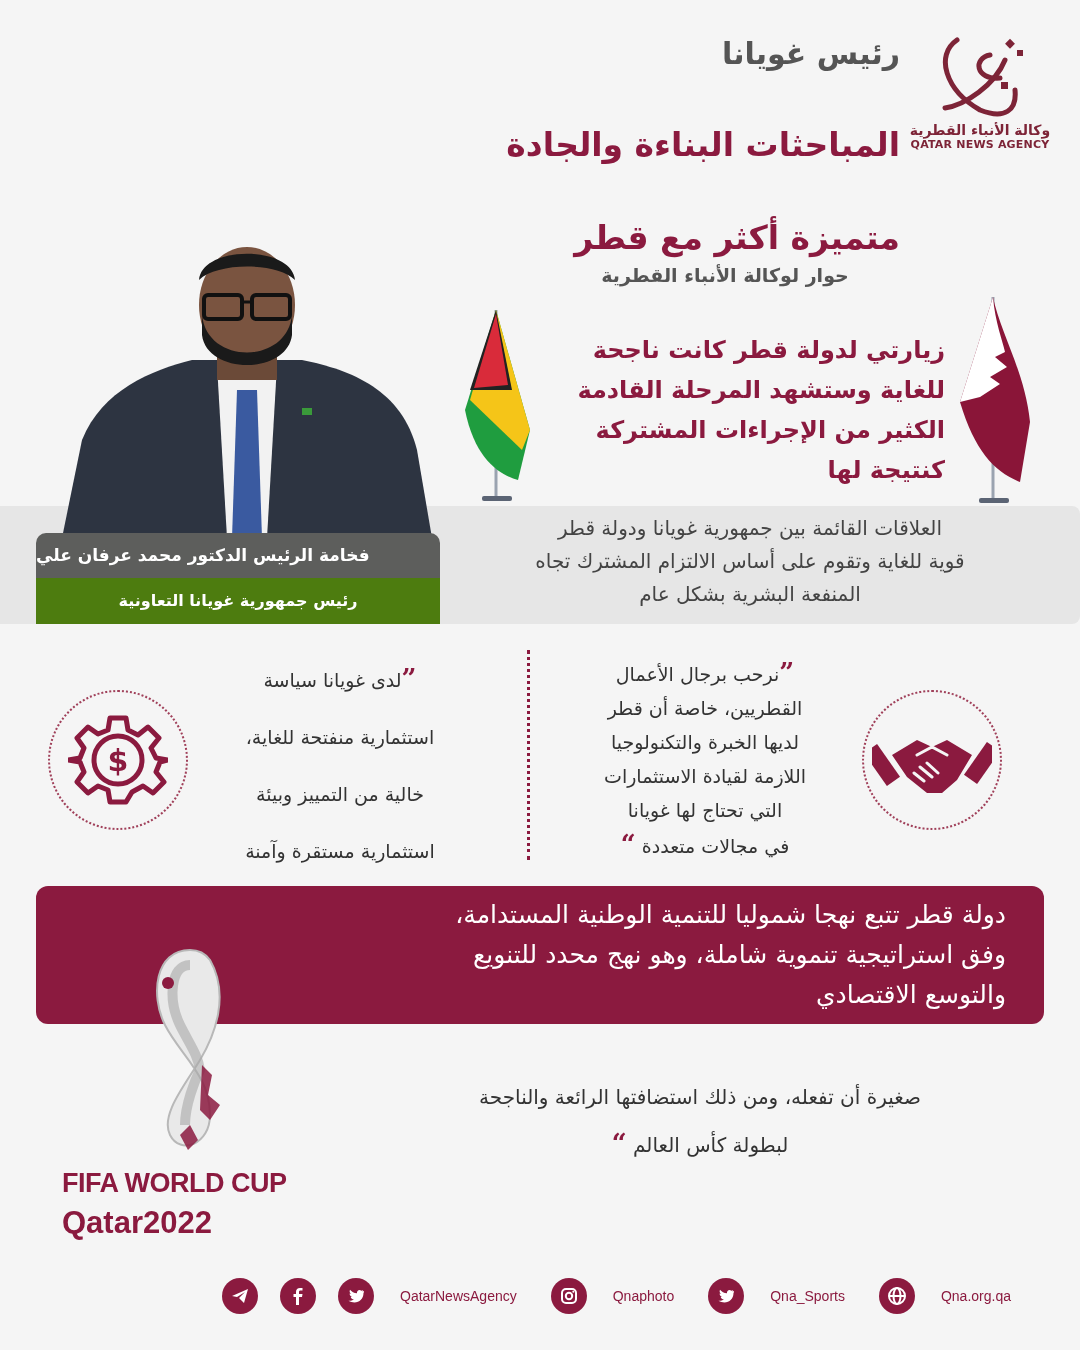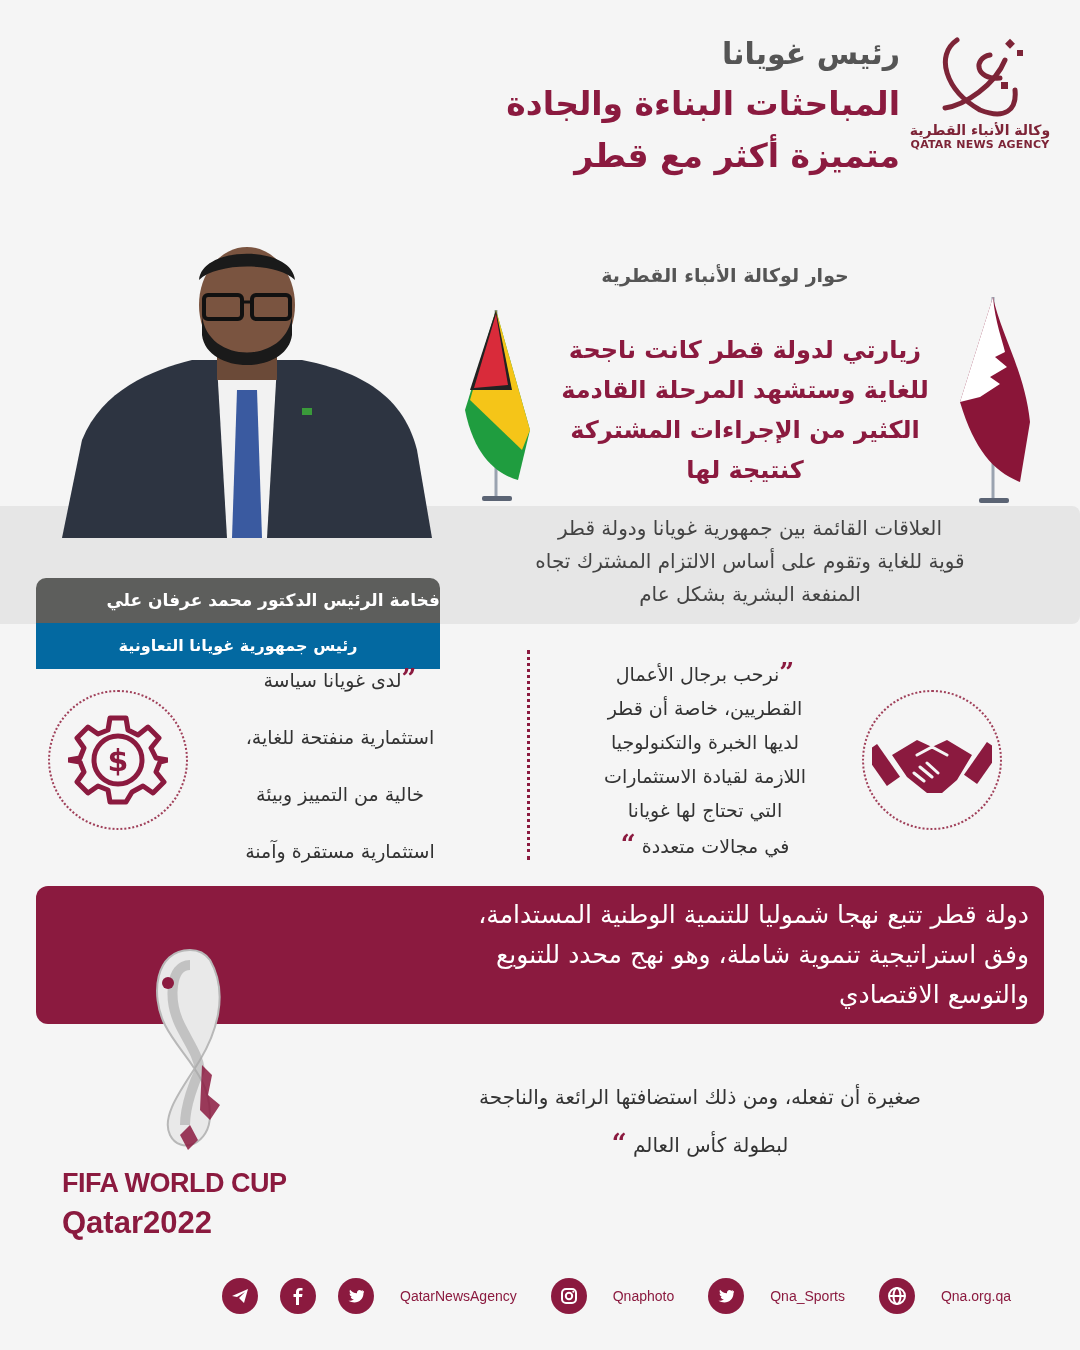--- a/index.html
+++ b/index.html
@@ -8,60 +8,60 @@
     background: #f5f5f5;
     font-family: "DejaVu Sans", sans-serif;
     position: relative; overflow: hidden;
     color: #3a3a3a;
   }
   .abs { position: absolute; }
 
   
   .headline { left: 180px; top: 30px; width: 720px; text-align: right; direction: rtl; }
   .headline .kicker { font-size: 30px; font-weight: bold; color: #555; line-height: 48px; }
-  .headline .line { font-size: 33px; font-weight: bold; color: #8b1a3f; line-height: 52px; }
+  .headline .line { font-size: 33px; font-weight: bold; color: #8b1a3f; line-height: 52px; margin-top: 41px; }
 
   
   .logo { left: 905px; top: 30px; width: 150px; text-align: center; }
   .logo svg { display: block; margin: 0 auto; }
   .logo .ar { font-size: 14px; font-weight: bold; color: #7d2437; direction: rtl; margin-top: 2px; }
   .logo .en { font-size: 11px; font-weight: bold; color: #7d2437; letter-spacing: 0.2px; }
 
   
   .interview { left: 560px; top: 264px; width: 330px; text-align: center; direction: rtl; font-size: 19px; font-weight: bold; color: #555; }
 
   
   .flag-guy { left: 460px; top: 300px; }
   .flag-qat { left: 955px; top: 292px; }
 
   
-  .mainquote { left: 545px; top: 330px; width: 400px; text-align: center; direction: rtl; font-size: 24px; font-weight: bold; color: #8b1a3f; line-height: 40px; }
+  .mainquote { left: 545px; top: 330px; width: 400px; text-align: right; direction: rtl; font-size: 24px; font-weight: bold; color: #8b1a3f; line-height: 40px; }
 
   
   .band { left: 0; top: 506px; width: 1080px; height: 118px; background: #e6e6e6; border-radius: 0 8px 8px 0; }
   .bandtext { left: 450px; top: 512px; width: 600px; text-align: center; direction: rtl; font-size: 20px; color: #444; line-height: 33px; }
 
   
   .portrait { left: 62px; top: 240px; width: 370px; height: 298px; overflow: hidden; }
   .namecard { left: 36px; top: 533px; width: 404px; height: 91px; }
-  .namecard .n1 { height: 45px; background: #5d5e5c; border-radius: 10px 10px 0 0; color: #fff; font-size: 17px; font-weight: bold; text-align: right; line-height: 45px; direction: rtl; margin-top: 45px; }
-  .namecard .n2 { height: 46px; background: #0369a1; color: #fff; font-size: 16px; font-weight: bold; text-align: center; line-height: 46px; direction: rtl; }
+  .namecard .n1 { height: 45px; background: #5d5e5c; border-radius: 10px 10px 0 0; color: #fff; font-size: 17px; font-weight: bold; text-align: left; line-height: 45px; direction: rtl; }
+  .namecard .n2 { height: 46px; background: #4d7c0f; color: #fff; font-size: 16px; font-weight: bold; text-align: center; line-height: 46px; direction: rtl; }
 
   
   .q-left { left: 205px; top: 650px; width: 270px; text-align: center; direction: rtl; font-size: 19px; color: #333; line-height: 57px; }
   .q-right { left: 555px; top: 655px; width: 300px; text-align: center; direction: rtl; font-size: 19px; color: #333; line-height: 34px; }
   .qmark { color: #8b1a3f; font-weight: bold; font-size: 26px; font-family: "DejaVu Serif", serif; }
   .divider { left: 527px; top: 650px; width: 0; height: 210px; border-left: 3px dotted #8b1a3f; }
   .circle { width: 140px; height: 140px; border-radius: 50%; border: 2px dotted #a0405a; display: flex; align-items: center; justify-content: center; }
   .circle-gear { left: 48px; top: 690px; }
   .circle-hand { left: 862px; top: 690px; }
 
   
   .banner { left: 36px; top: 886px; width: 1008px; height: 138px; background: #8b1a3f; border-radius: 12px; }
-  .bannertext { left: 299px; top: 895px; width: 730px; text-align: right; direction: rtl; font-size: 25px; color: #fff; line-height: 40px; }
+  .bannertext { left: 276px; top: 895px; width: 730px; text-align: right; direction: rtl; font-size: 25px; color: #fff; line-height: 40px; }
 
   
   .fifa-emblem { left: 140px; top: 945px; }
   .fifa-text { left: 62px; top: 1168px; width: 250px; text-align: left; color: #8b1a3f; }
   .fifa-text .t1 { font-size: 27px; font-weight: bold; letter-spacing: -0.5px; line-height: 30px; font-family: "Liberation Sans", sans-serif; }
   .fifa-text .t2 { font-size: 31px; font-weight: bold; line-height: 36px; font-family: "Liberation Sans", sans-serif; margin-top: 7px; }
 
   
   .q-bottom { left: 375px; top: 1074px; width: 650px; text-align: center; direction: rtl; font-size: 20px; color: #333; line-height: 46px; }
 

